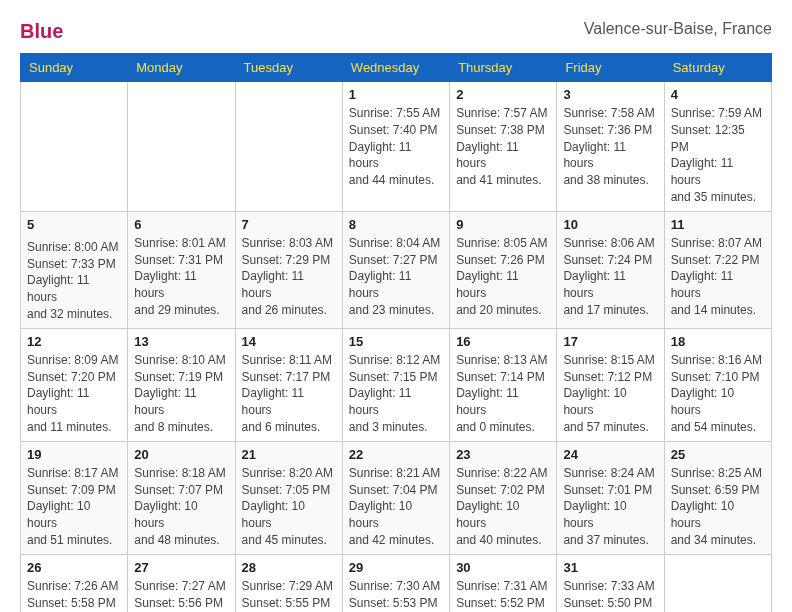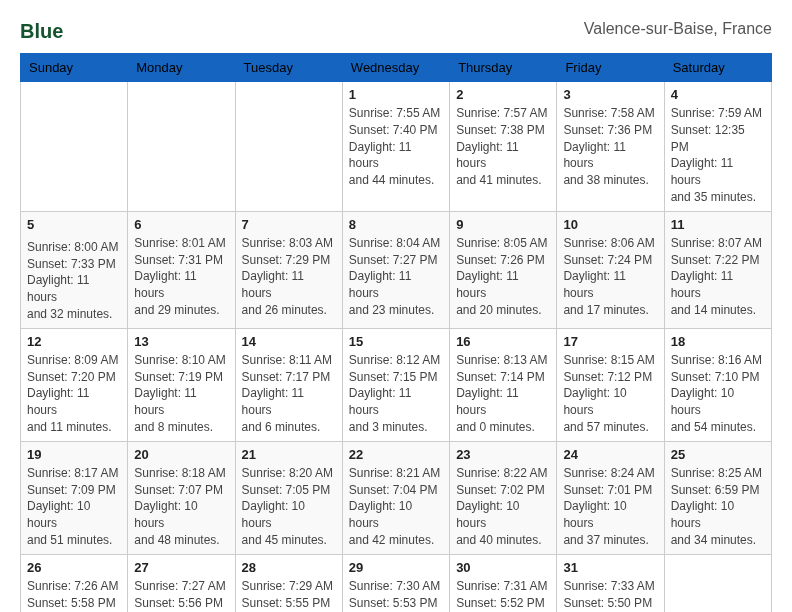--- a/index.html
+++ b/index.html
@@ -33,21 +33,21 @@
       font-size: 16px;
       color: #555;
     }
     .calendar {
       width: 100%;
       border-collapse: collapse;
       border: 1px solid #ccc;
     }
     .calendar th {
       background-color: #1565c0;
-      color: #000000;
+      color: #fde047;
       text-align: left;
       padding: 6px 8px;
       font-size: 13px;
       font-weight: normal;
       border: 1px solid #1565c0;
     }
     .calendar td {
       vertical-align: top;
       border: 1px solid #ccc;
       padding: 5px 6px;
@@ -81,21 +81,21 @@
     .logo-line1 {
       font-size: 20px;
       font-weight: bold;
       color: #333;
       display: flex;
       align-items: center;
     }
     .logo-line2 {
       font-size: 20px;
       font-weight: bold;
-      color: #14532d;
+      color: #be185d;
     }
   </style>
 </head>
 <body>
 
 <div class="header">
   <div class="logo">
     <div class="logo-line2">Blue</div>
   </div>
   <div class="title-section">

